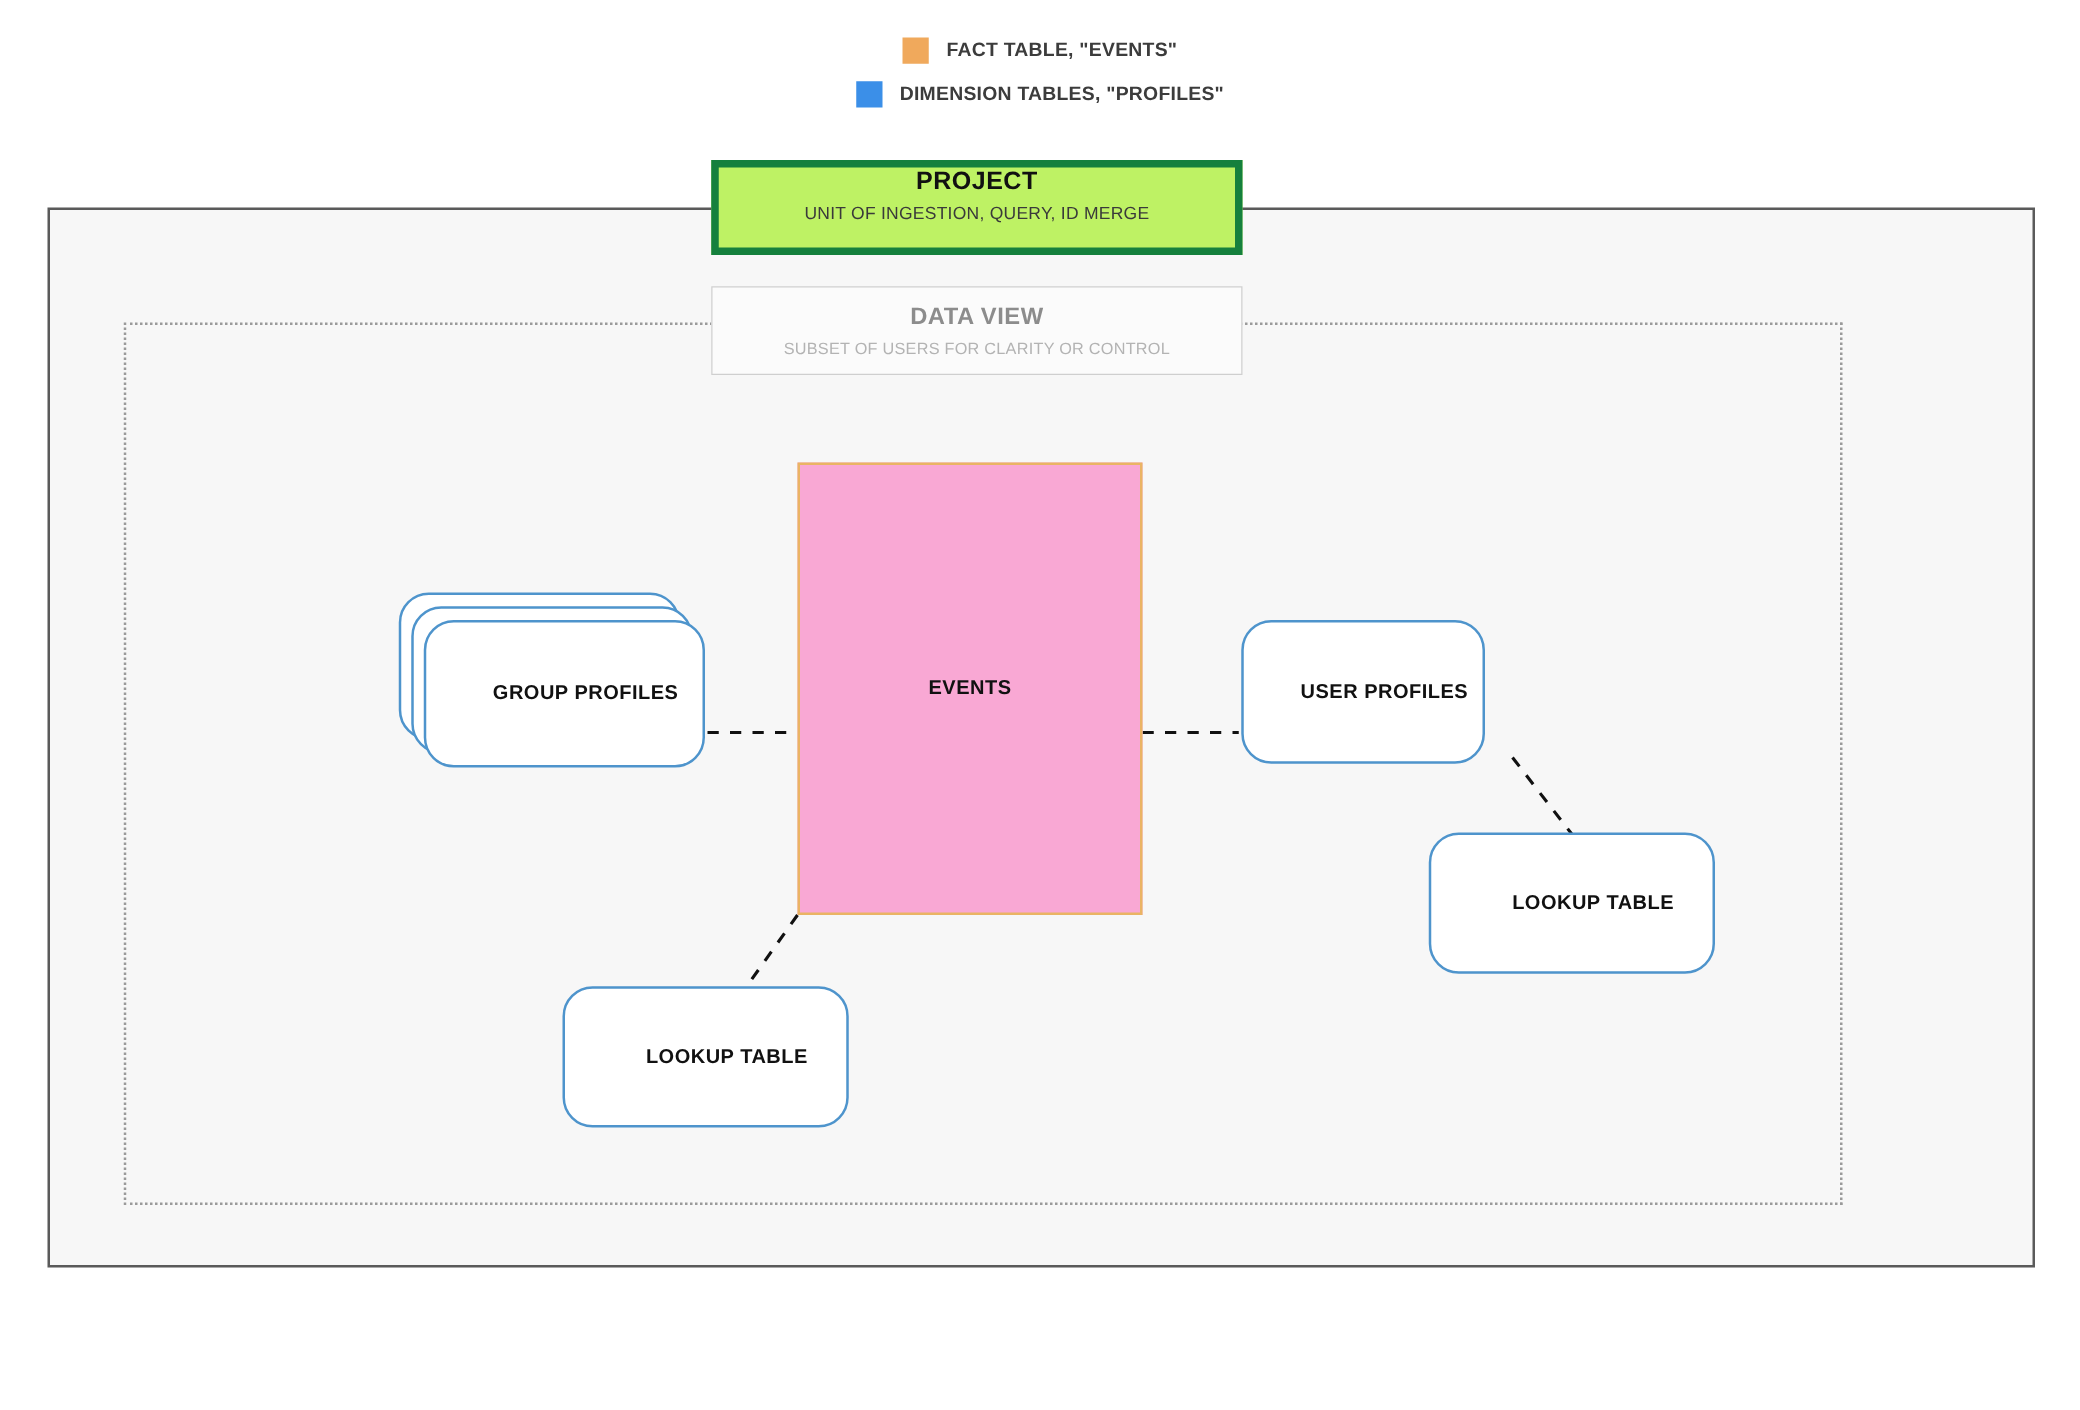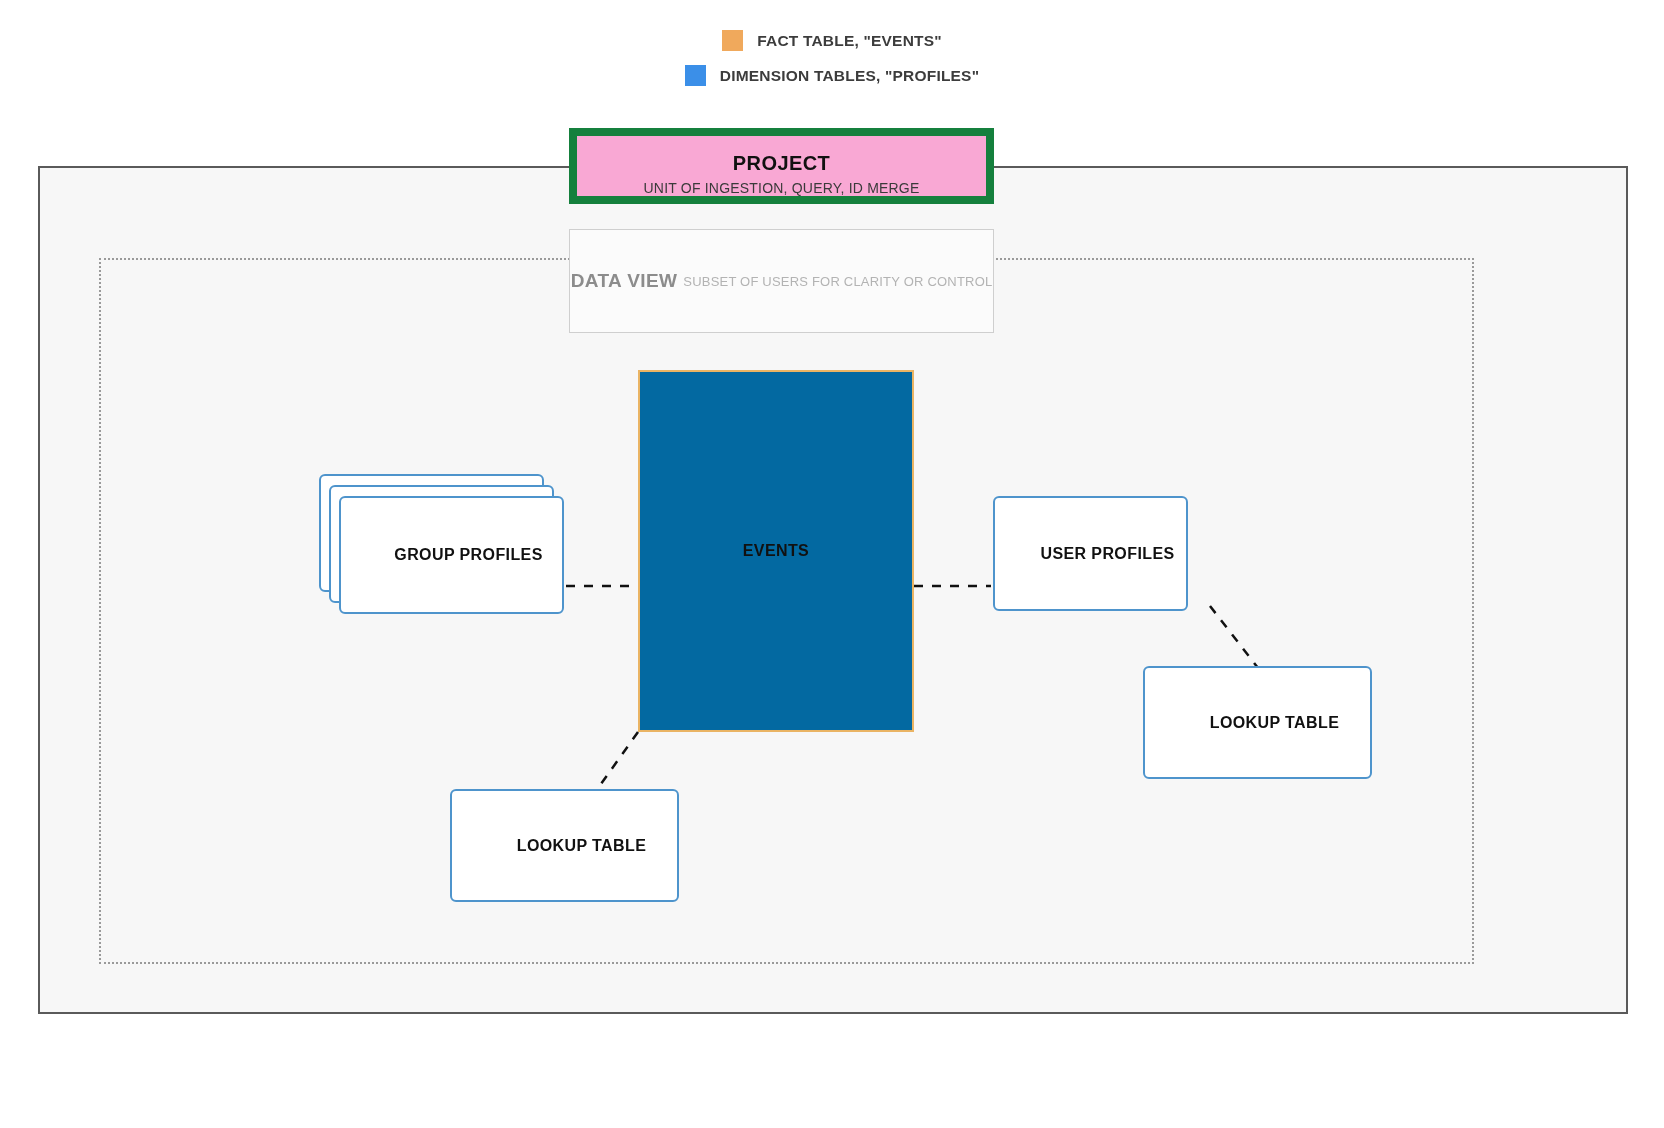--- a/index.html
+++ b/index.html
@@ -69,53 +69,53 @@
     background: transparent;
   }
 
   
   .project-box {
     position: absolute;
     left: 569px;
     top: 128px;
     width: 425px;
     height: 76px;
-    background: #f9a8d4;
-    border: 8px solid #15803d;
+    background: #bef264;
+    border: 6px solid #15803d;
     box-sizing: border-box;
     display: flex;
     flex-direction: column;
     align-items: center;
-    justify-content: flex-end;
+    justify-content: flex-start;
     gap: 5px;
   }
   .project-title {
     font-size: 20px;
     font-weight: bold;
     color: #111111;
     letter-spacing: 0.4px;
   }
   .project-sub {
     font-size: 14px;
     color: #3a3a3a;
     letter-spacing: 0.2px;
   }
 
   
   .dataview-box {
     position: absolute;
     left: 569px;
     top: 229px;
     width: 425px;
-    height: 104px;
+    height: 71px;
     background: #fbfbfb;
     border: 1.5px solid #cfcfcf;
     box-sizing: border-box;
     display: flex;
-    flex-direction: row;
+    flex-direction: column;
     align-items: center;
     justify-content: center;
     gap: 6px;
   }
   .dataview-title {
     font-size: 19px;
     font-weight: bold;
     color: #8c8c8c;
     letter-spacing: 0.4px;
   }
@@ -125,40 +125,40 @@
     letter-spacing: 0.2px;
   }
 
   
   .events-box {
     position: absolute;
     left: 638px;
     top: 370px;
     width: 276px;
     height: 362px;
-    background: #0369a1;
+    background: #f9a8d4;
     border: 2px solid #eab464;
     box-sizing: border-box;
     display: flex;
     align-items: center;
     justify-content: center;
   }
   .events-label {
     font-size: 16px;
     font-weight: bold;
     color: #111111;
     letter-spacing: 0.4px;
   }
 
   
   .card {
     position: absolute;
     background: #ffffff;
     border: 2.5px solid #4e94cc;
-    border-radius: 6px;
+    border-radius: 24px;
     box-sizing: border-box;
     display: flex;
     align-items: center;
     justify-content: center;
     padding-left: 34px;
   }
   .card-label {
     font-size: 16px;
     font-weight: bold;
     color: #111111;

